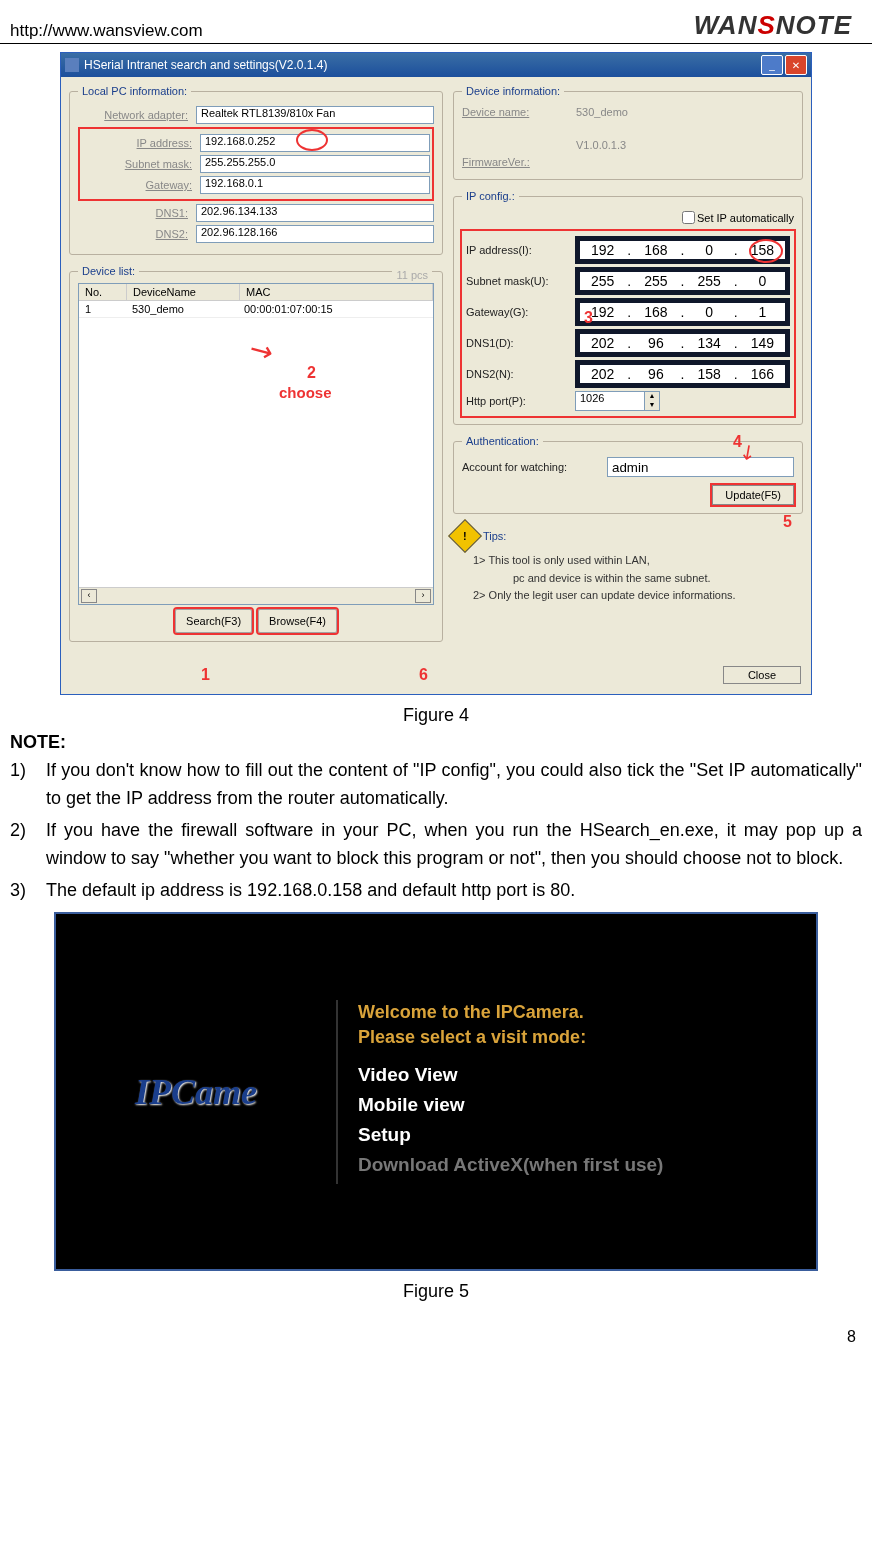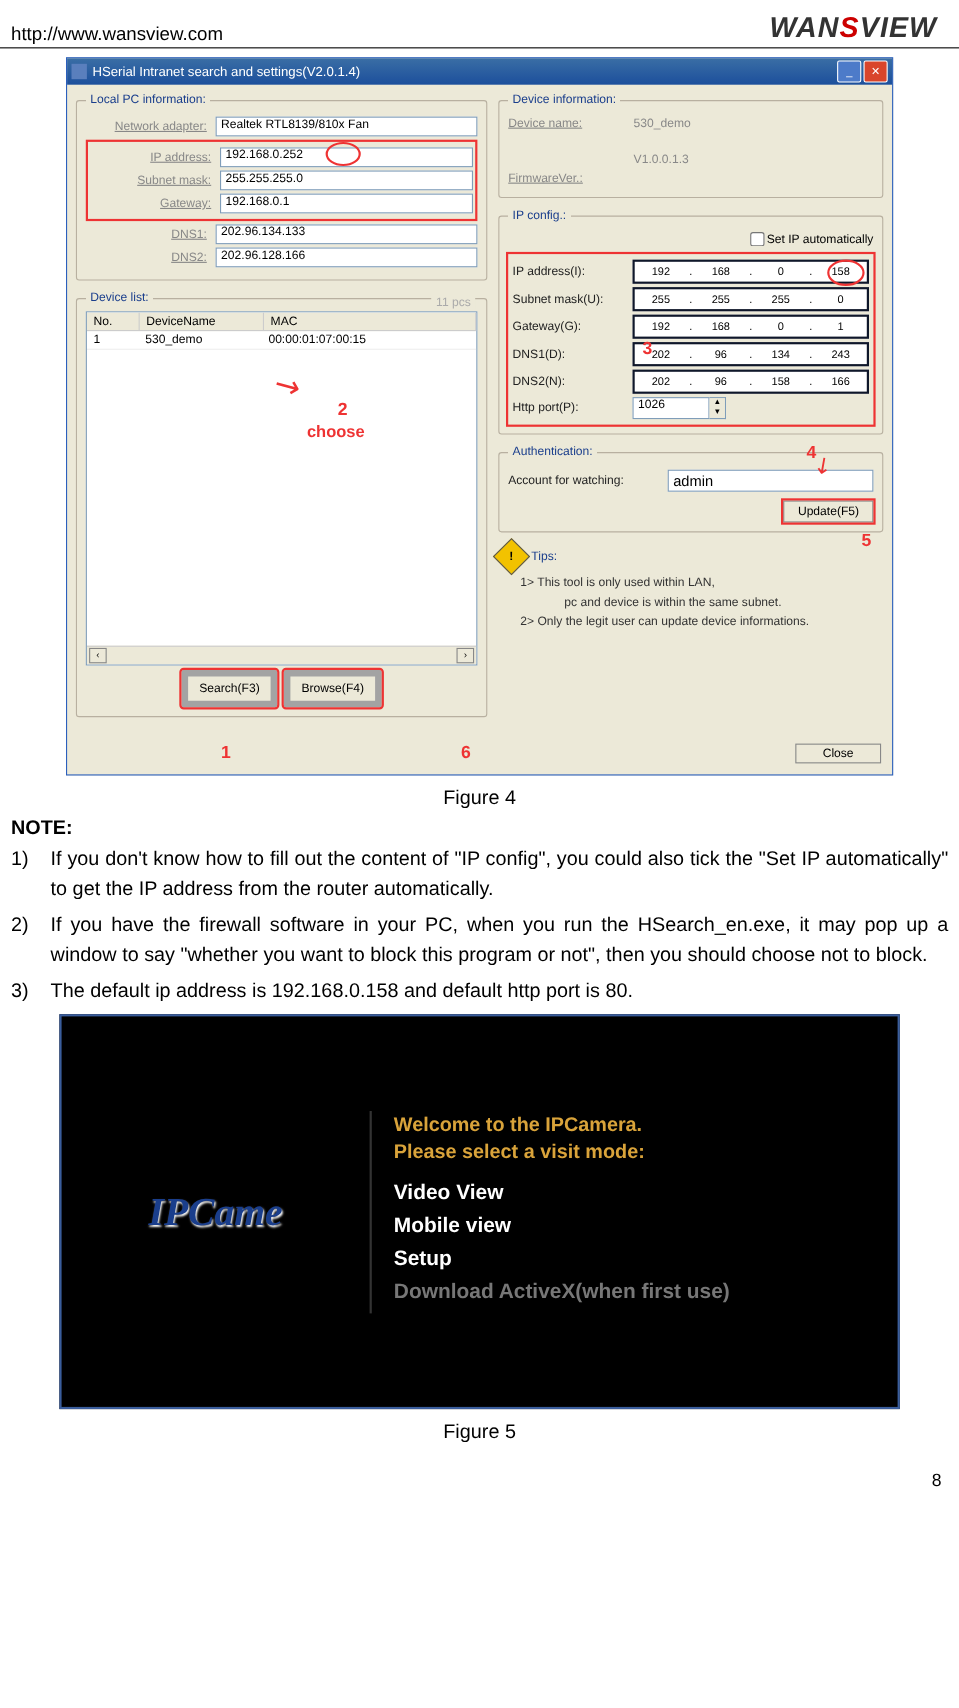--- a/index.html
+++ b/index.html
@@ -200,21 +200,21 @@
   }
   .btn-row {
     display: flex;
     justify-content: center;
     gap: 6px;
     margin-top: 4px;
   }
   .btn {
     height: 22px;
     padding: 0 10px;
-    border: 6px solid #a3a3a3;
+    border: 1px solid #a3a3a3;
     background: #ece9d8;
     font-size: 11px;
     border-radius: 2px;
     display:flex;
     align-items:center;
   }
   .btn.redwrap {
     outline: 2px solid #e33;
   }
   .ip-config-top {
@@ -222,24 +222,24 @@
     justify-content: flex-end;
     align-items: center;
     font-size: 11px;
     margin-bottom: 4px;
   }
   .ip-config-top input { margin-right: 2px; }
   .ip-field {
     display: flex;
     flex: 1;
     height: 18px;
-    border: 2px solid #0f172a;
+    border: 5px solid #0f172a;
     background: white;
     align-items: center;
-    font-size: 10px;
+    font-size: 14px;
   }
   .ip-field span {
     flex: 1;
     text-align: center;
   }
   .ip-field .dot { flex: 0; padding: 0 2px; }
   .http-port {
     display: flex;
     align-items: flex-start;
   }
@@ -431,21 +431,21 @@
     padding: 20px 16px 8px;
   }
   .rel { position: relative; }
 </style>
 </head>
 <body>
 
 <div class="page-header">
   <div class="url">http://www.wansview.com</div>
   <div class="logo">
-    <span>WAN</span><span class="red">S</span><span>VIEW</span>
+    <span>WAN</span><span class="red">S</span><span>NOTE</span>
   </div>
 </div>
 
 <div class="screenshot-wrap">
   <div class="app-window rel">
     <div class="titlebar">
       <div class="titlebar-icon"></div>
       <span>HSerial Intranet search and settings(V2.0.1.4)</span>
       <div class="titlebar-btns">
         <div class="tb-btn tb-min">_</div>
@@ -576,21 +576,21 @@
             </div>
             <div class="row">
               <div class="lbl-dark">DNS1(D):</div>
               <div class="ip-field">
                 <span>202</span>
                   <span class="dot">.</span>
                 <span>96</span>
                   <span class="dot">.</span>
                 <span>134</span>
                   <span class="dot">.</span>
-                <span>243</span>
+                <span>149</span>
               </div>
             </div>
             <div class="row">
               <div class="lbl-dark">DNS2(N):</div>
               <div class="ip-field">
                 <span>202</span>
                   <span class="dot">.</span>
                 <span>96</span>
                   <span class="dot">.</span>
                 <span>158</span>

